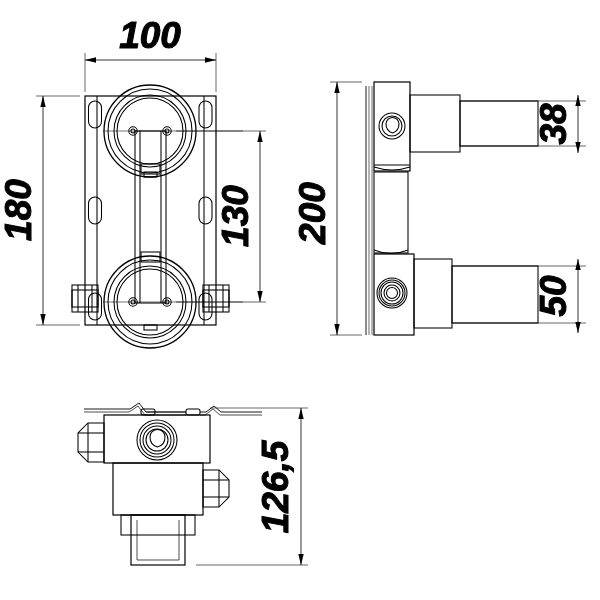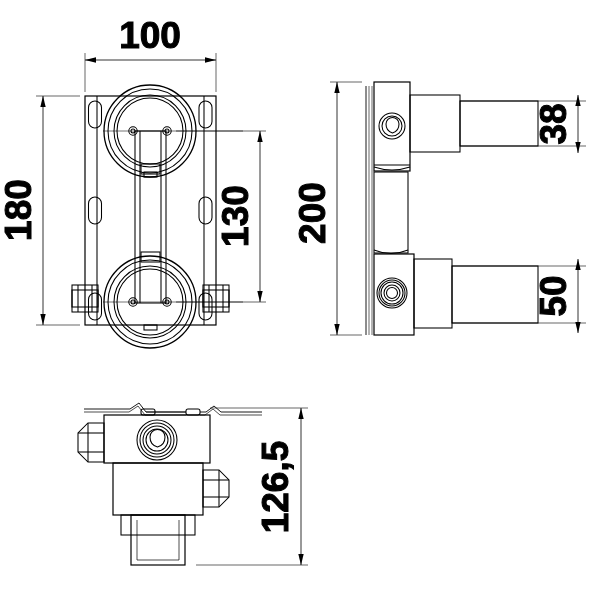--- a/index.html
+++ b/index.html
@@ -1,18 +1,18 @@
 <!DOCTYPE html>
 <html><head>
 <meta charset="utf-8">
 <style>
   html,body{margin:0;padding:0;background:#ffffff;}
   body{width:600px;height:600px;overflow:hidden;
        font-family:"Liberation Sans",sans-serif;}
-  #sheet{position:relative;width:600px;height:600px;}
+  #sheet{position:relative;width:600px;height:600px;font-style:italic;}
   svg{display:block;}
   .dimtext{font-family:"Liberation Sans",sans-serif;font-size:37px;font-weight:bold;fill:#000;}
 </style>
 </head>
 <body>
 
 <div id="sheet">
 <svg width="600" height="600" viewBox="0 0 600 600">
 
   <defs>

